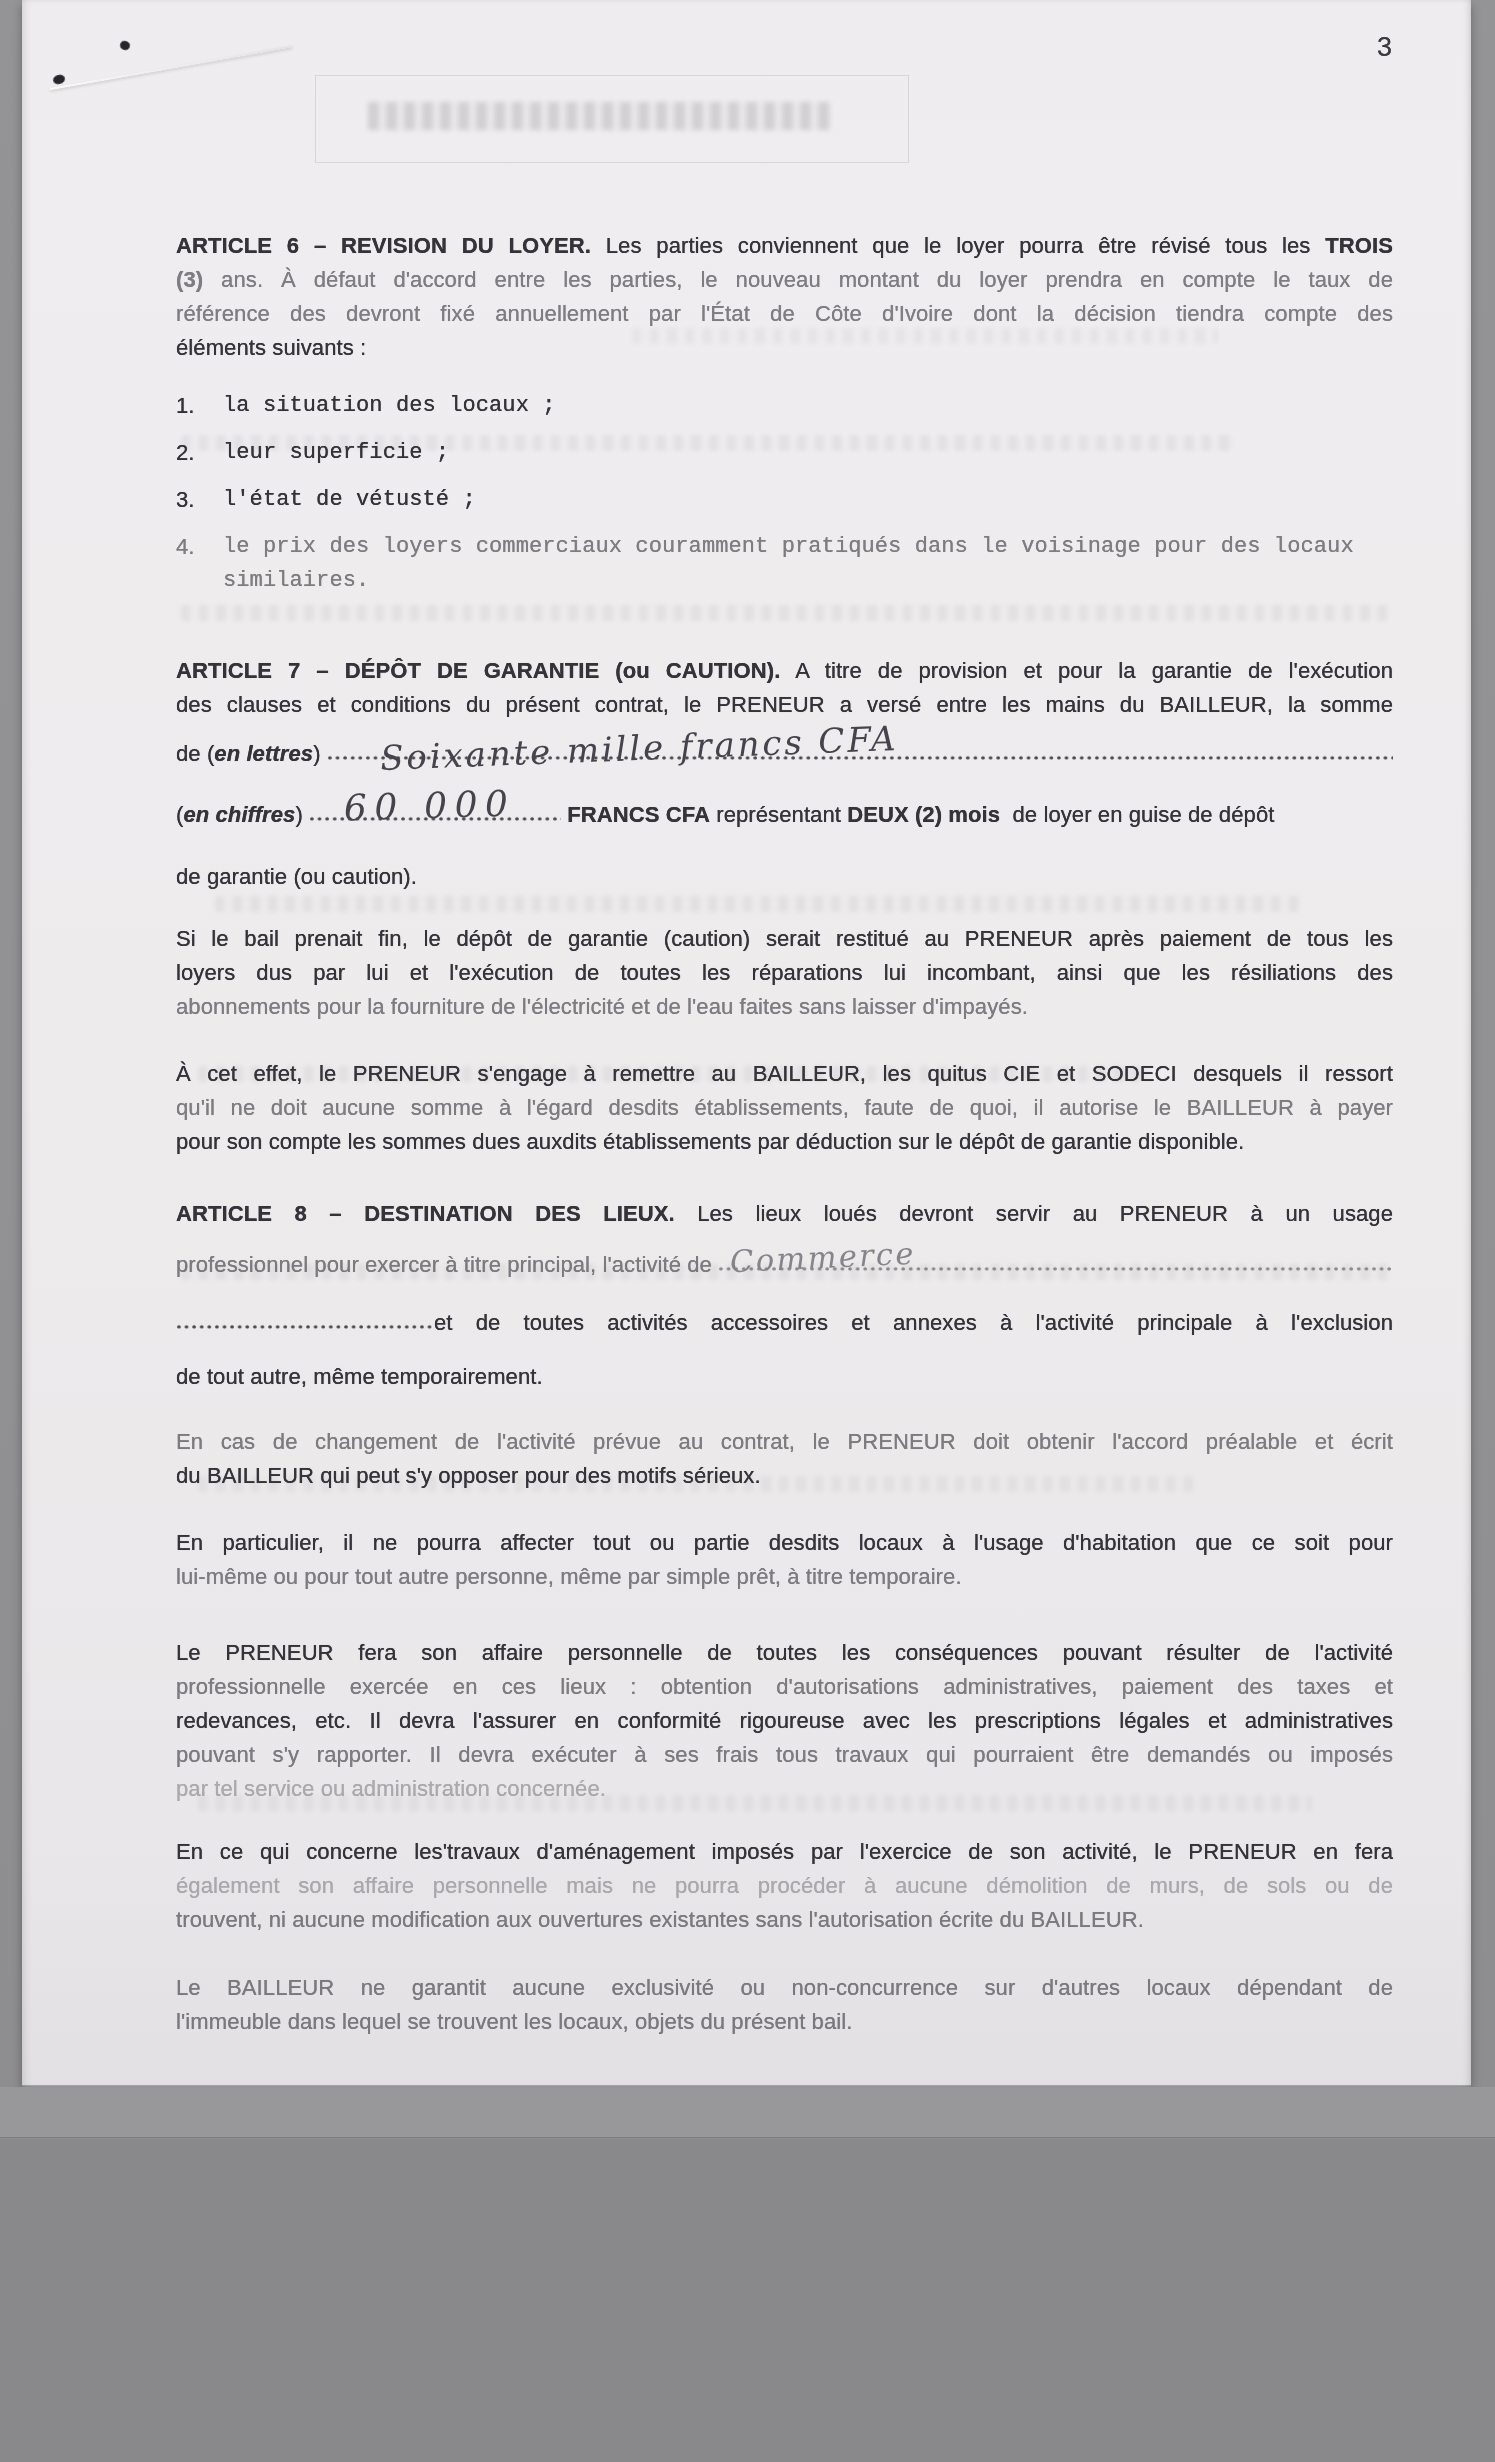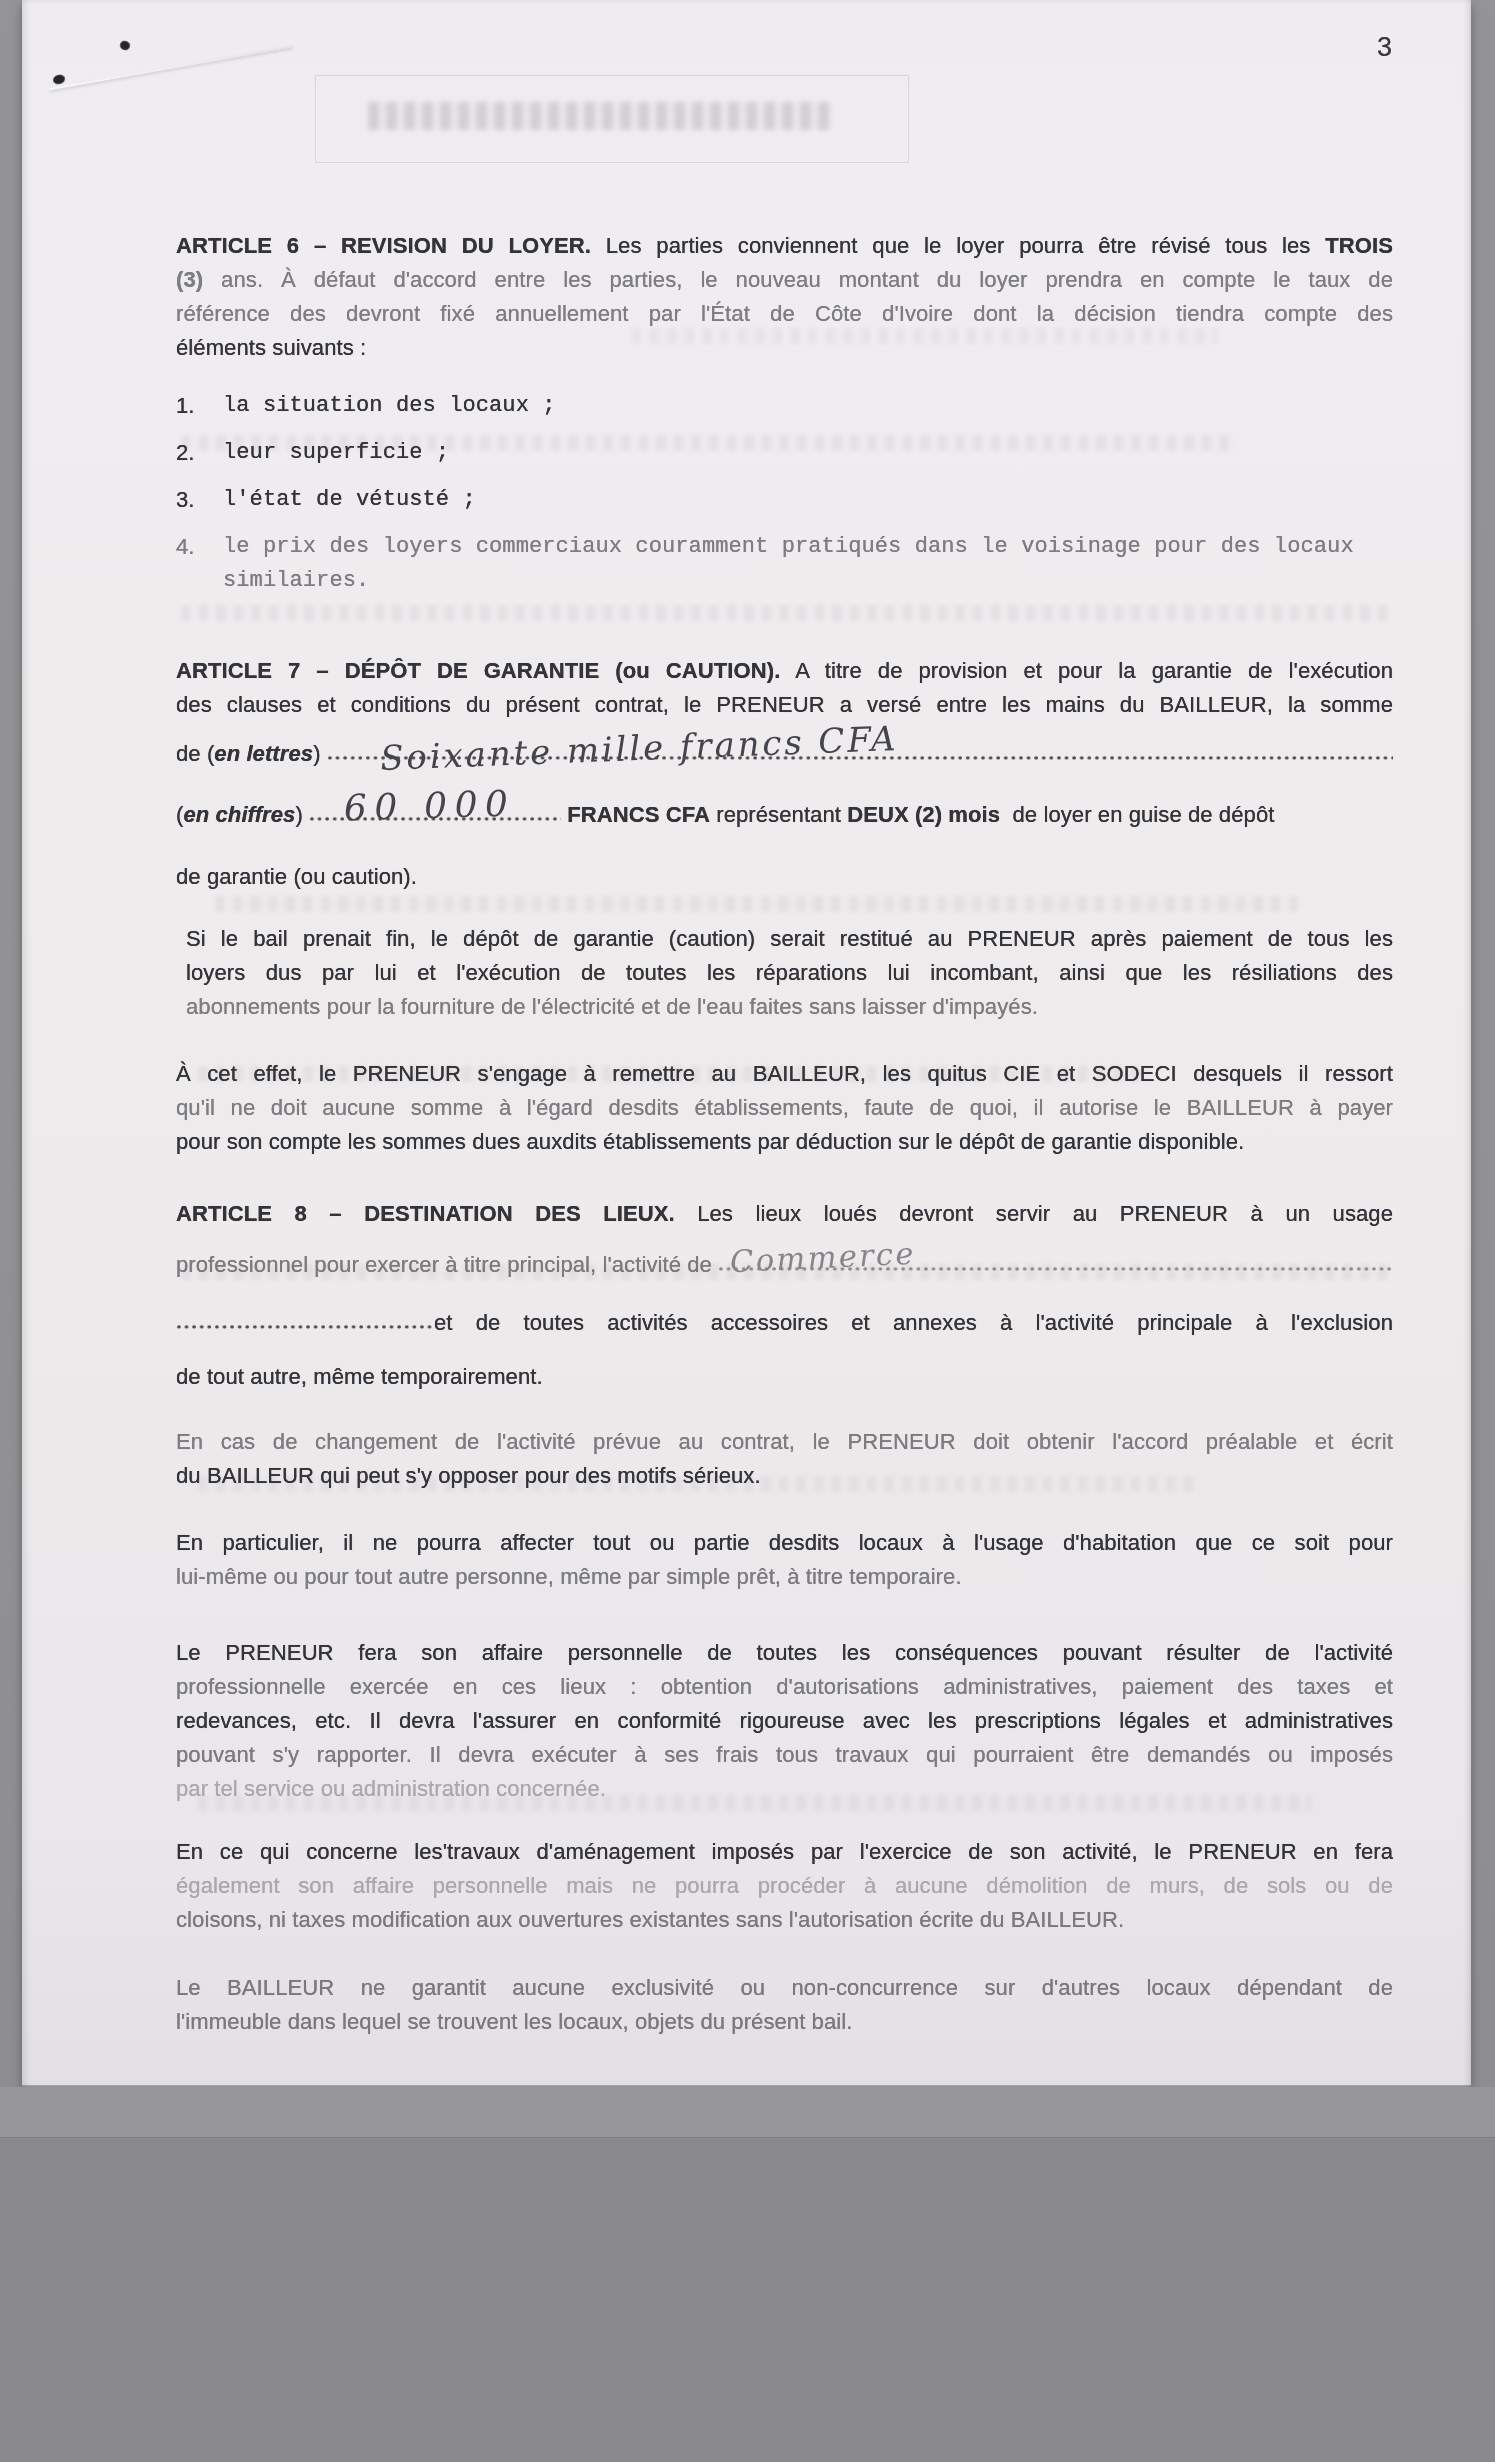--- a/index.html
+++ b/index.html
@@ -172,21 +172,21 @@
             <span class=""> </span>
             <span class="b ">FRANCS CFA</span>
             <span class=""> représentant </span>
             <span class="b ">DEUX (2) mois</span>
             <span class="">  de loyer en guise de dépôt</span>
           </div>
         </div>
         <div class="block" style="margin-top: 23.5px;">
           <div class="line"><span class="">de garantie (ou caution).</span></div>
         </div>
-        <div class="block" style="margin-top: 28px; margin-left: 10px;">
+        <div class="block" style="margin-top: 28px;">
           <div class="line just"><span class="">Si le bail prenait fin, le dépôt de garantie (caution) serait restitué au PRENEUR après paiement de tous les</span></div>
           <div class="line just"><span class="">loyers dus par lui et l'exécution de toutes les réparations lui incombant, ainsi que les résiliations des</span></div>
           <div class="line fade1"><span class="">abonnements pour la fourniture de l'électricité et de l'eau faites sans laisser d'impayés.</span></div>
         </div>
         <div class="block" style="margin-top: 33px;">
           <div class="line just"><span class="">À cet effet, le PRENEUR s'engage à remettre au BAILLEUR, les quitus CIE et SODECI desquels il ressort</span></div>
           <div class="line just fade1"><span class="">qu'il ne doit aucune somme à l'égard desdits établissements, faute de quoi, il autorise le BAILLEUR à payer</span></div>
           <div class="line"><span class="">pour son compte les sommes dues auxdits établissements par déduction sur le dépôt de garantie disponible.</span></div>
         </div>
         <div class="block" style="margin-top: 38px;">
@@ -215,21 +215,21 @@
         <div class="block" style="margin-top: 42px;">
           <div class="line just"><span class="">Le PRENEUR fera son affaire personnelle de toutes les conséquences pouvant résulter de l'activité</span></div>
           <div class="line just fade1"><span class="">professionnelle exercée en ces lieux : obtention d'autorisations administratives, paiement des taxes et</span></div>
           <div class="line just"><span class="">redevances, etc. Il devra l'assurer en conformité rigoureuse avec les prescriptions légales et administratives</span></div>
           <div class="line just fade1"><span class="">pouvant s'y rapporter. Il devra exécuter à ses frais tous travaux qui pourraient être demandés ou imposés</span></div>
           <div class="line fade2"><span class="">par tel service ou administration concernée.</span></div>
         </div>
         <div class="block" style="margin-top: 29px;">
           <div class="line just"><span class="">En ce qui concerne les'travaux d'aménagement imposés par l'exercice de son activité, le PRENEUR en fera</span></div>
           <div class="line just fade2"><span class="">également son affaire personnelle mais ne pourra procéder à aucune démolition de murs, de sols ou de</span></div>
-          <div class="line fade1"><span class="">cloisons, ni taxes modification aux ouvertures existantes sans l'autorisation écrite du BAILLEUR.</span></div>
+          <div class="line fade1"><span class="">trouvent, ni aucune modification aux ouvertures existantes sans l'autorisation écrite du BAILLEUR.</span></div>
         </div>
         <div class="block" style="margin-top: 34px;">
           <div class="line just fade1"><span class="">Le BAILLEUR ne garantit aucune exclusivité ou non-concurrence sur d'autres locaux dépendant de</span></div>
           <div class="line fade1"><span class="">l'immeuble dans lequel se trouvent les locaux, objets du présent bail.</span></div>
         </div>
       </div>
   </div>
   <div class="below-band"></div>
   <div class="below-dark"></div>
 </div>

